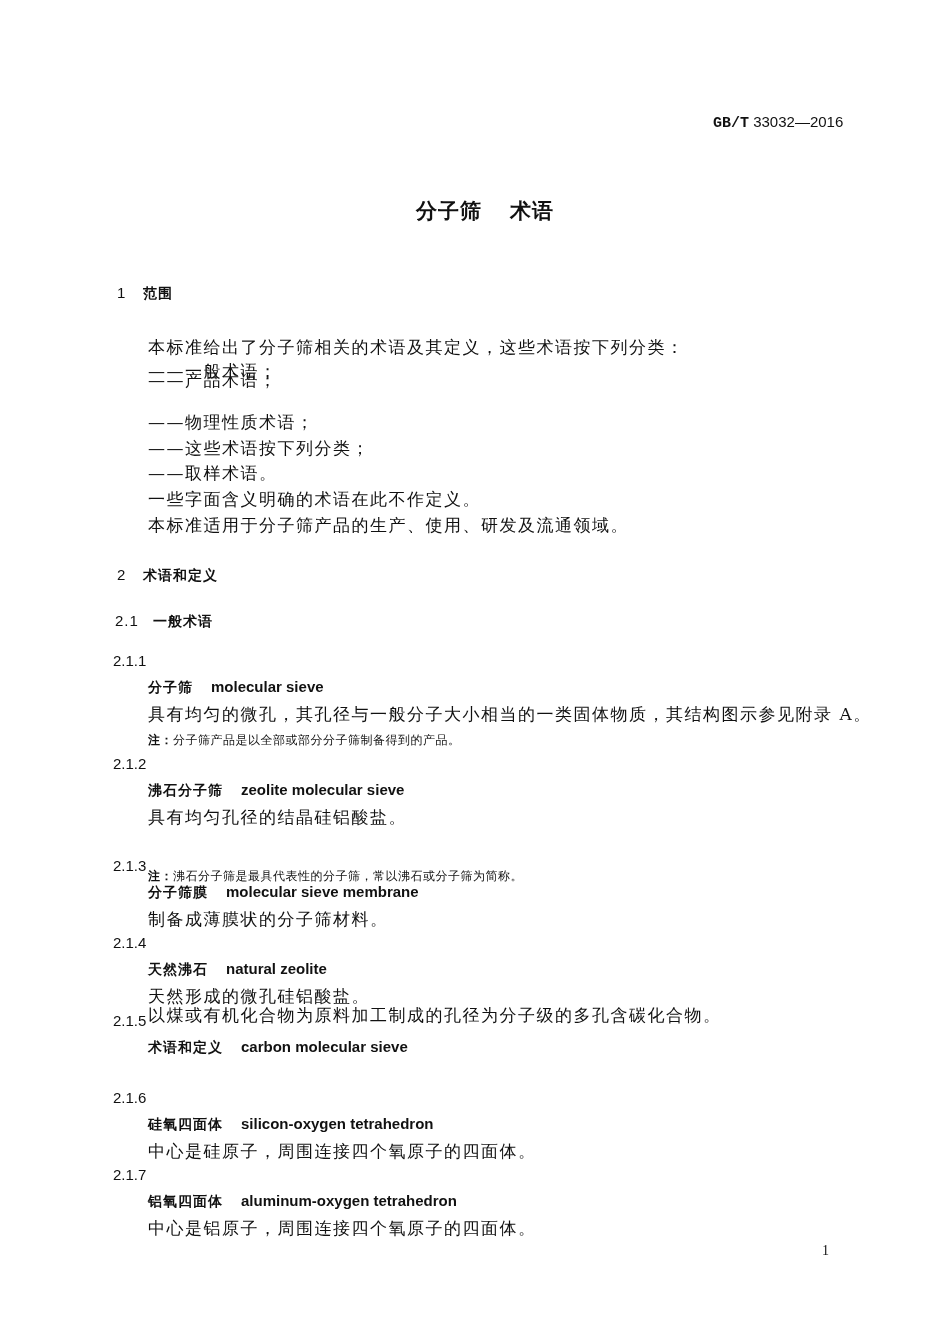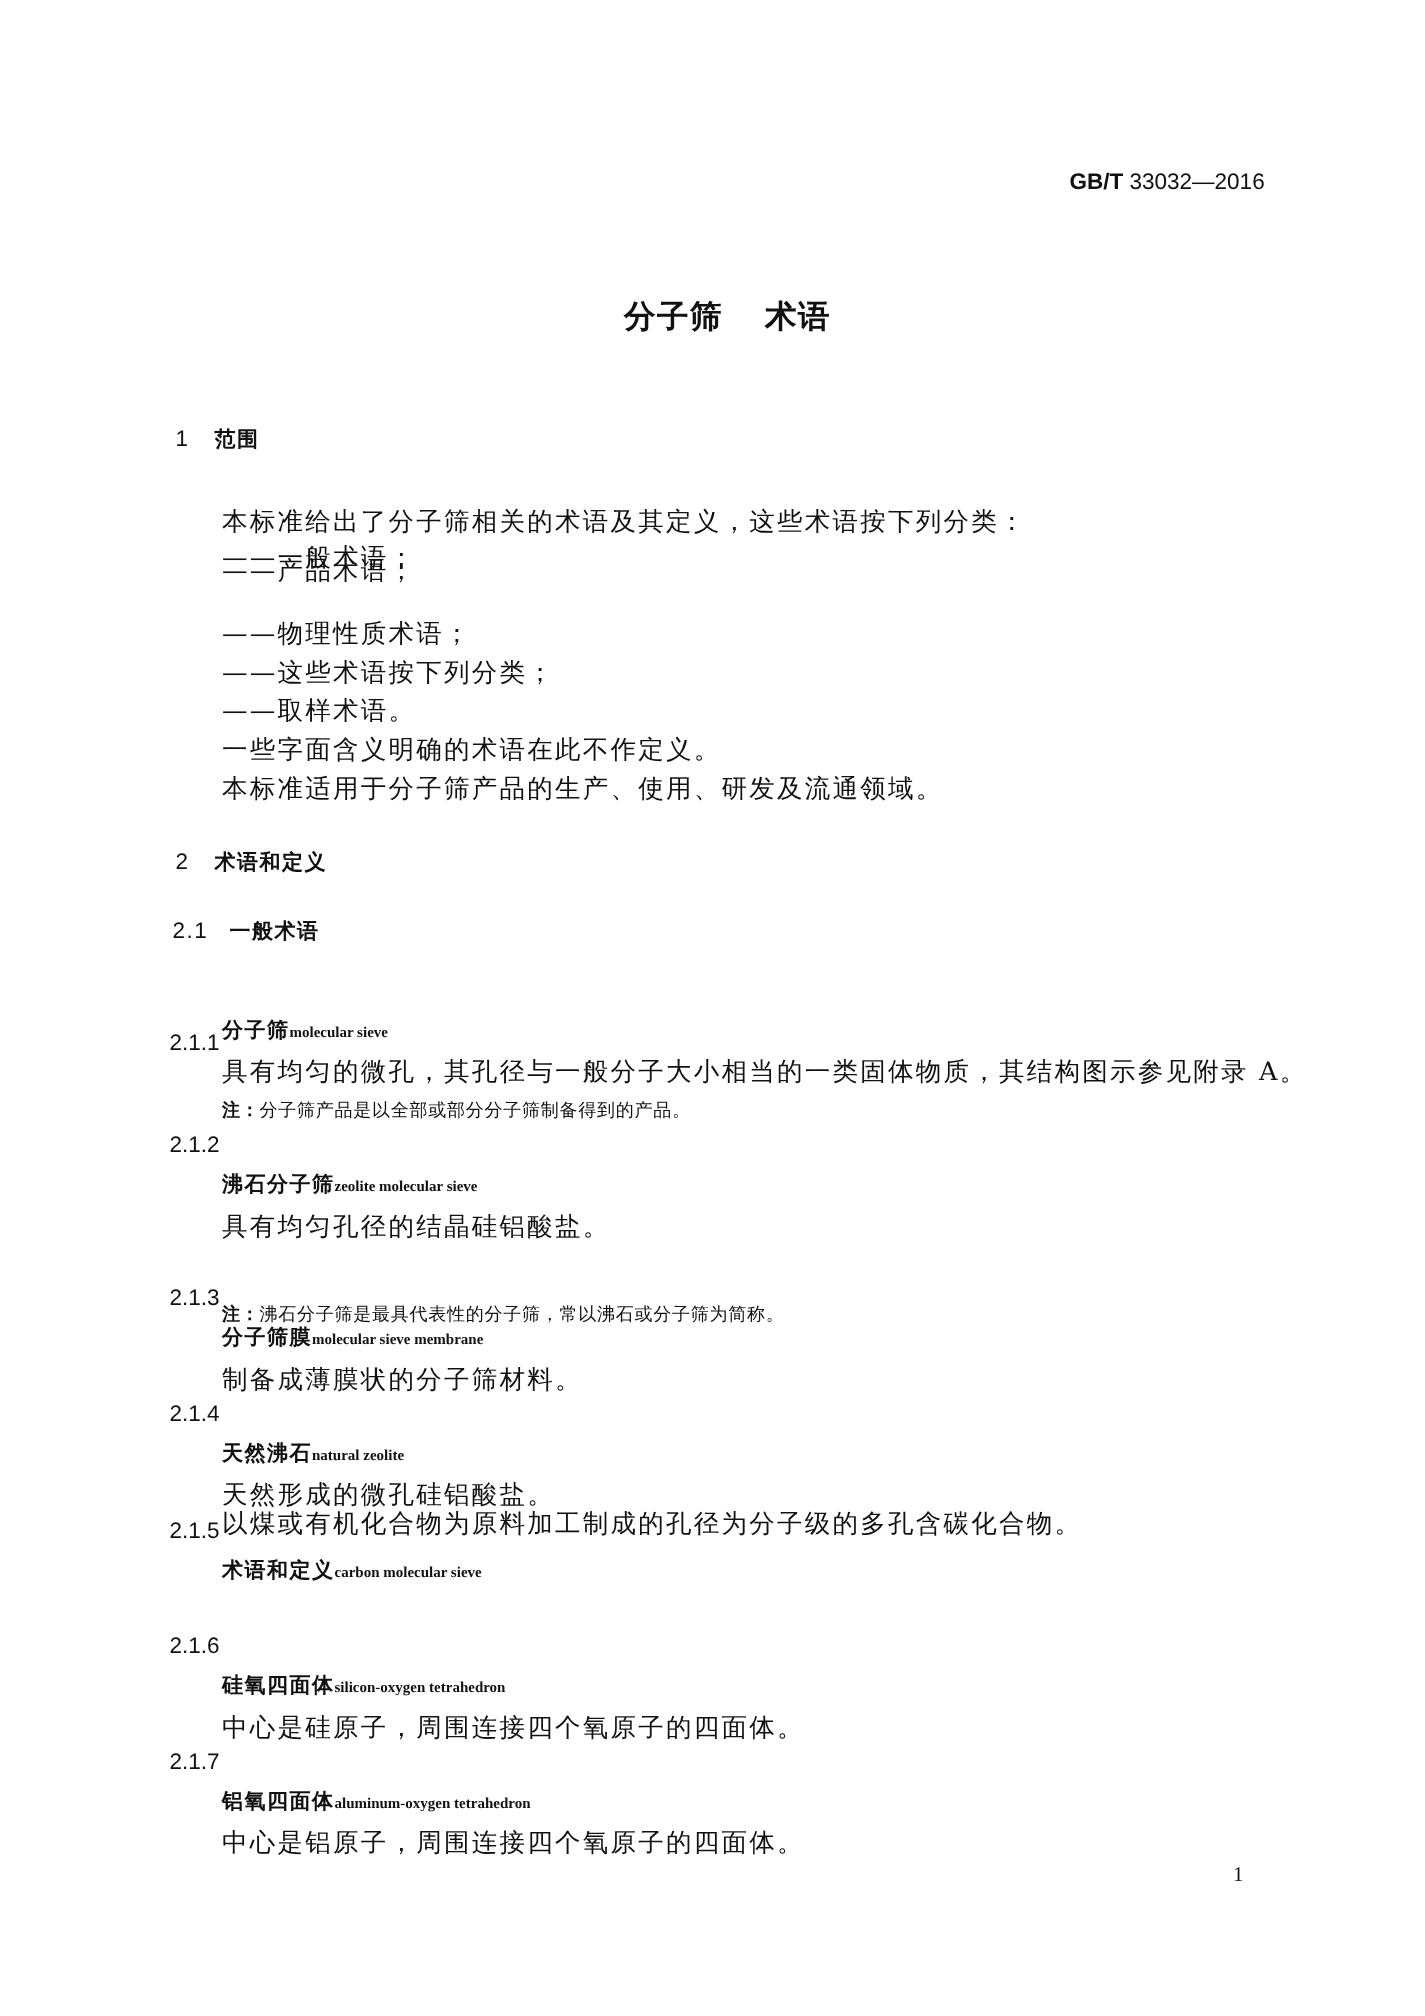--- a/index.html
+++ b/index.html
@@ -6,40 +6,40 @@
     body {
       width: 950px; height: 1344px; position: relative; overflow: hidden;
       font-family: "DejaVu Serif", "Liberation Serif", serif;
       color: #111111;
     }
     .abs { position: absolute; white-space: nowrap; }
     .std-code {
       top: 113px; left: 713px; font-size: 15px;
       font-family: "Liberation Sans", "DejaVu Sans", sans-serif;
     }
-    .std-code .gbt { font-family: Liberation Sans, sans-serif; font-weight: bold; }
+    .std-code .gbt { font-family: Liberation Mono, monospace; font-weight: bold; }
     .title {
       top: 197px; left: 0; width: 970px; text-align: center;
       font-family: "DejaVu Sans", sans-serif; font-weight: bold; font-size: 21px;
       letter-spacing: 1px;
     }
     .title .gap { display: inline-block; width: 28px; }
     .h1 {
       font-family: "DejaVu Sans", sans-serif; font-weight: bold; font-size: 14px;
       letter-spacing: 1px;
     }
     .h1 .num { display: inline-block; width: 26px; font-weight: normal; font-family: "Liberation Sans", sans-serif; font-size: 15px; }
     .h2 .num { width: 38px; }
     .body-text { font-size: 17px; letter-spacing: 1.5px; left: 148px; }
     .clause-num {
       left: 113px; font-family: "Liberation Sans", sans-serif; font-size: 15px;
     }
     .term-line { left: 148px; font-size: 14px; }
     .term-zh { font-family: "DejaVu Sans", sans-serif; font-weight: bold; letter-spacing: 1px; }
-    .term-en { font-family: Liberation Serif, serif; font-weight: bold; font-size: 10px; }
+    .term-en { font-family: Liberation Sans, sans-serif; font-weight: bold; font-size: 15px; margin-left: 18px; }
     .note { left: 148px; font-size: 12px; letter-spacing: 0.5px; }
     .note .note-label { font-family: "DejaVu Sans", sans-serif; font-weight: bold; }
     .page-num { top: 1243px; left: 822px; font-family: "Liberation Serif", serif; font-size: 14px; }
   </style>
 </head>
 <body>
 
 <div class="abs std-code">
   <span class="gbt">GB/T</span>
   <span>33032—2016</span>
@@ -63,21 +63,21 @@
 <div class="abs body-text" style="top:514px;">本标准适用于分子筛产品的生产、使用、研发及流通领域。</div>
 
 <div class="abs h1" style="top:566px; left:117px;">
   <span class="num">2</span><span>术语和定义</span>
 </div>
 
 <div class="abs h1 h2" style="top:612px; left:115px;">
   <span class="num">2.1</span><span>一般术语</span>
 </div>
 
-<div class="abs clause-num" style="top:652px;margin-top:35px;">2.1.1</div>
+<div class="abs clause-num" style="top:652px;">2.1.1</div>
 <div class="abs term-line" style="top:678px;">
   <span class="term-zh">分子筛</span><span class="term-en">molecular sieve</span>
 </div>
 <div class="abs body-text" style="top:703px;">具有均匀的微孔，其孔径与一般分子大小相当的一类固体物质，其结构图示参见附录 A。</div>
 <div class="abs note" style="top:732px;">
   <span class="note-label">注：</span><span>分子筛产品是以全部或部分分子筛制备得到的产品。</span>
 </div>
 
 <div class="abs clause-num" style="top:755px;">2.1.2</div>
 <div class="abs term-line" style="top:781px;">

